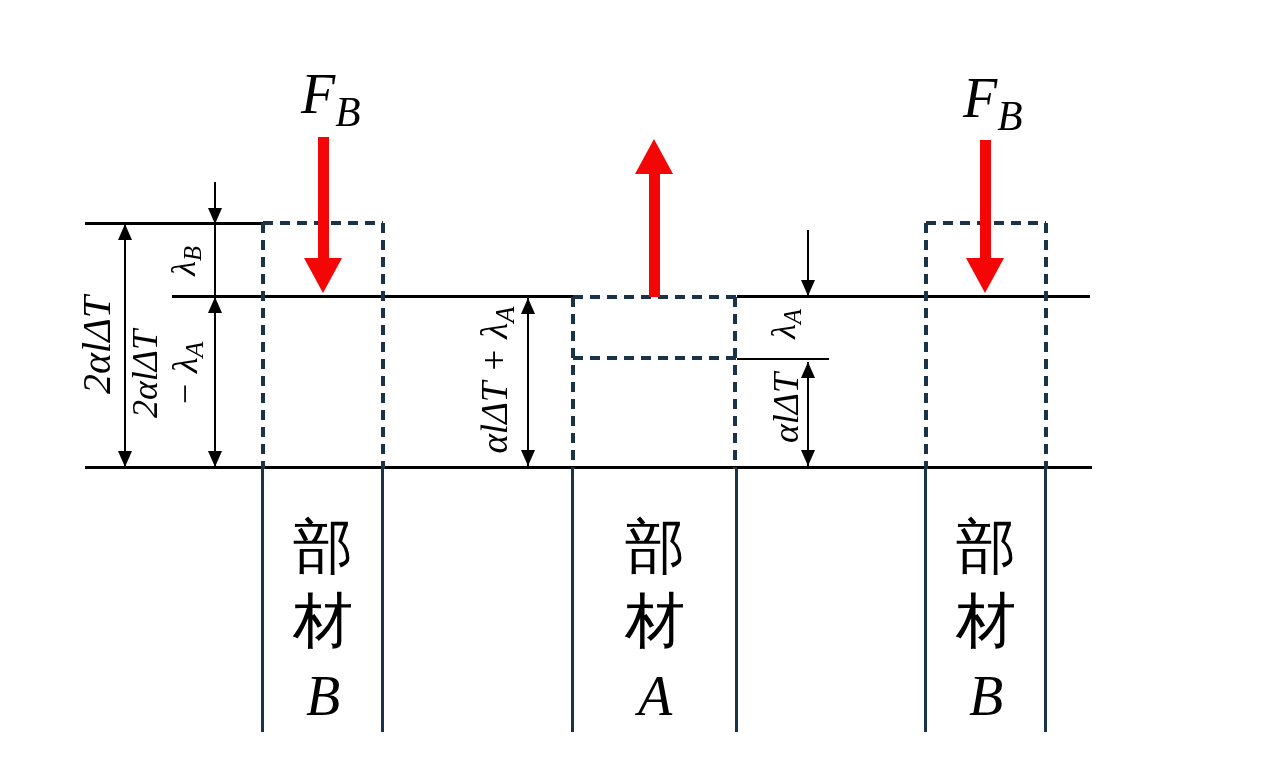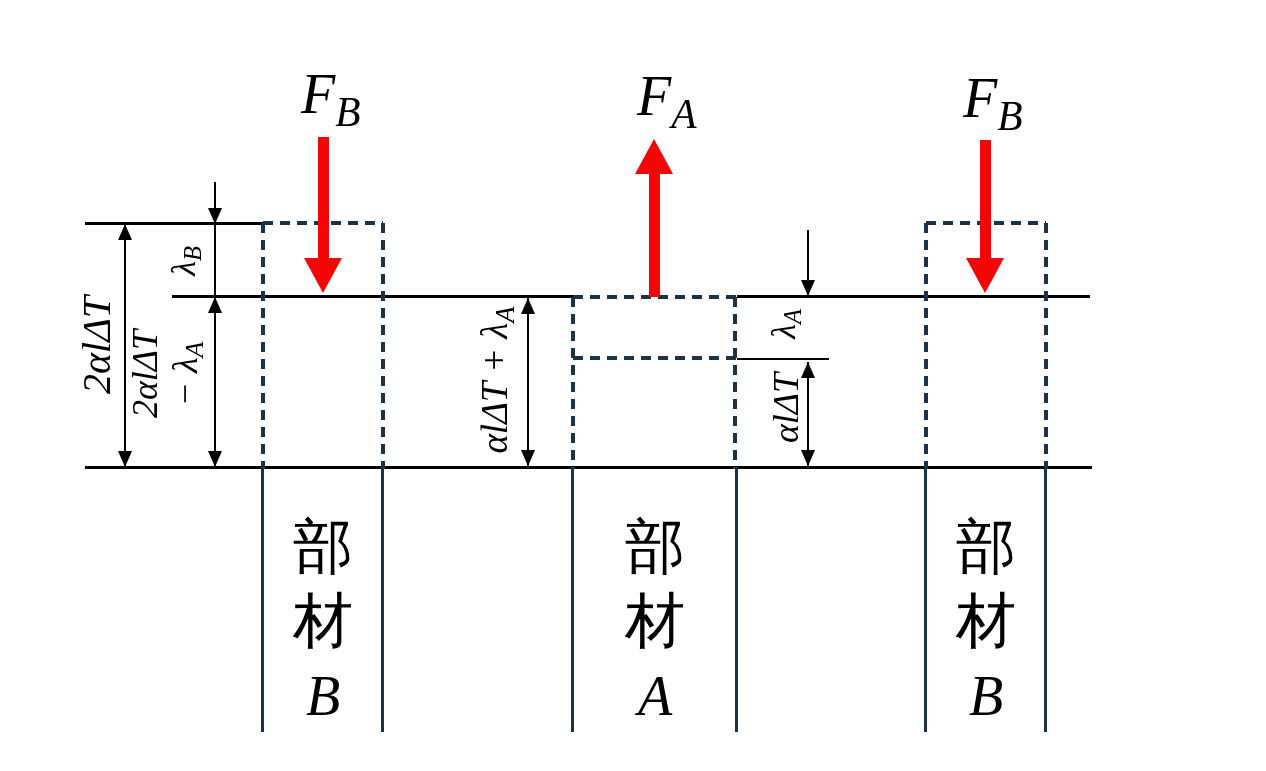--- a/index.html
+++ b/index.html
@@ -125,23 +125,20 @@
   </div>
 
   <div class="fshaft" style="left:318px;top:137px;height:128px;"></div>
   <div class="fhead down" style="left:304px;top:258px;"></div>
   <div class="force-label" style="left:301px;top:66px;">
     <span>F</span><span class="sub">B</span>
   </div>
 
   <div class="fhead up" style="left:635px;top:139px;"></div>
   <div class="fshaft" style="left:649px;top:172px;height:125px;"></div>
-  <div class="force-label" style="left:637px;top:68px;">
-    <span>F</span><span class="sub">A</span>
-  </div>
 
   <div class="fshaft" style="left:980px;top:140px;height:125px;"></div>
   <div class="fhead down" style="left:966px;top:258px;"></div>
   <div class="force-label" style="left:963px;top:70px;">
     <span>F</span><span class="sub">B</span>
   </div>
 
   <div class="member" style="left:323px;top:510px;">
     <span class="cjk">部</span>
     <span class="cjk">材</span>

